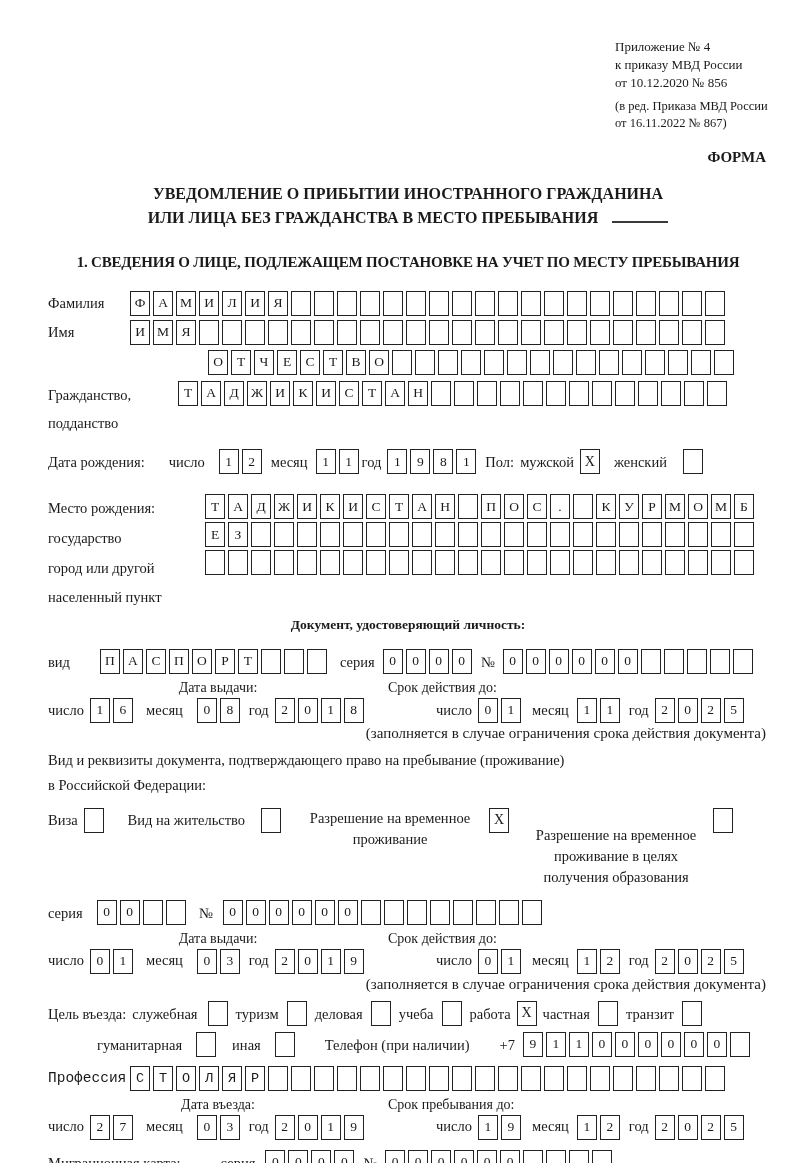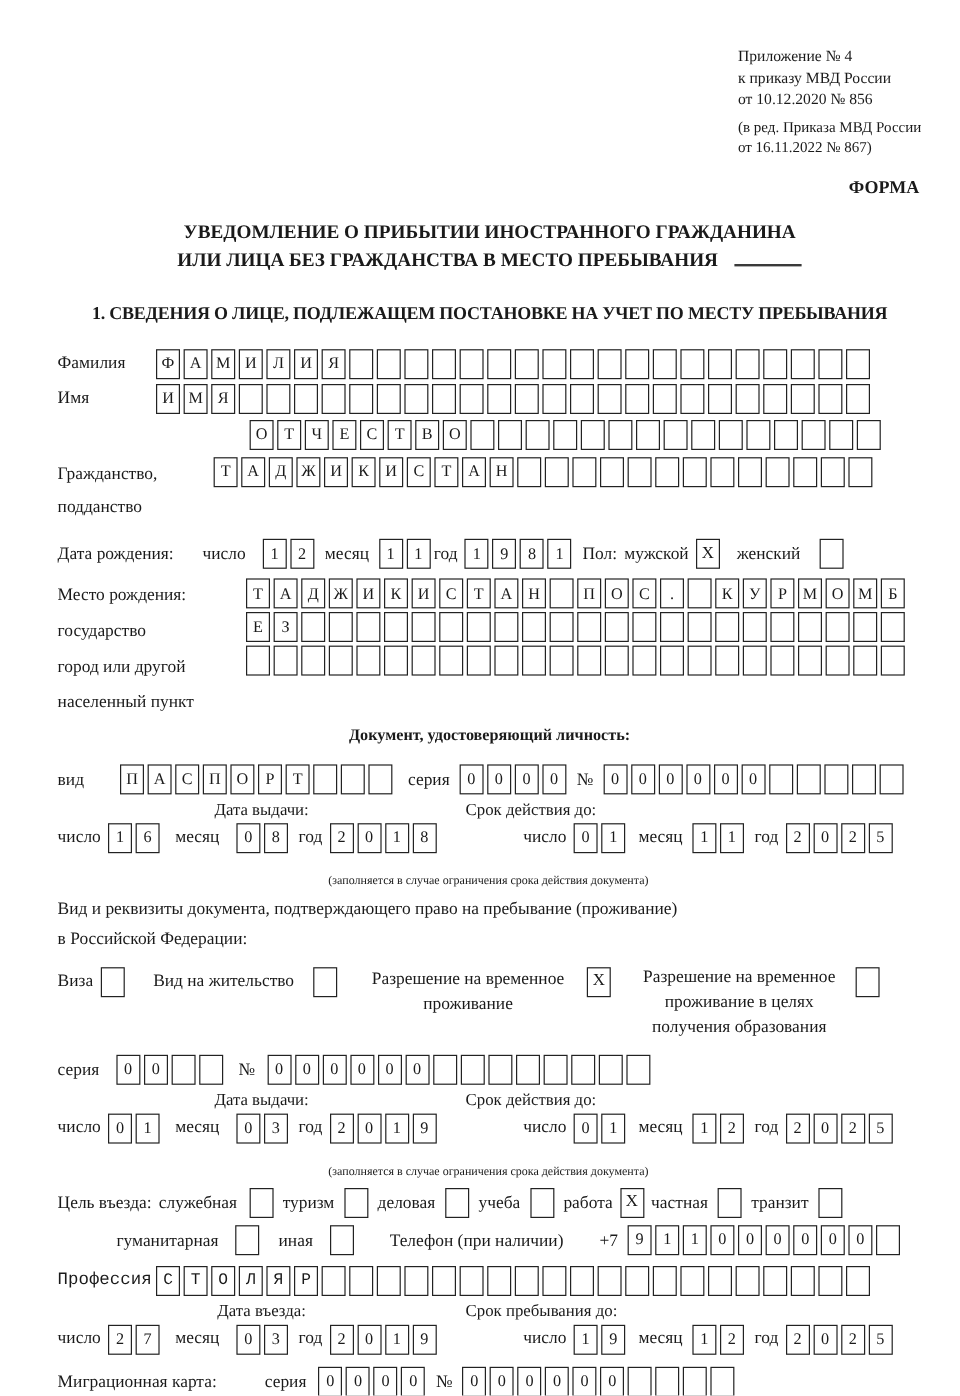--- a/index.html
+++ b/index.html
@@ -40,21 +40,21 @@
   .mb3 { margin-bottom: 3px; }
 
   
   .dhdr { display: flex; font-size: 14px; margin-top: 6px; }
   .dhdr .h1 { width: 340px; text-align: center; }
   .dhdr .h2 { flex: 1; text-align: left; }
   .drow { display: flex; align-items: center; margin-top: 2px; }
   .dgrp { display: flex; align-items: center; }
   .dgrp .lbl { padding-top: 0; }
   .dgrp-left { width: 358px; }
-  .note-r { text-align: center; font-size: 10px; margin-top: 18px; padding-right: 2px; }
+  .note-r { text-align: right; font-size: 15px; margin-top: 2px; padding-right: 2px; }
 
   .para { font-size: 14.5px; line-height: 1.75; }
   .opt-text { display: inline-block; font-size: 14.5px; text-align: center; line-height: 1.45; }
   .w186 { width: 186px; } .w182 { width: 182px; }
 
   .gap6 { margin-left: 6px; } .gap8 { margin-left: 8px; } .gap10 { margin-left: 10px; }
   .gap14 { margin-left: 14px; } .gap16 { margin-left: 16px; }
   .gap24 { margin-left: 24px; } .gap30 { margin-left: 30px; } .gap40 { margin-left: 40px; }
 </style>
 </head>
@@ -229,21 +229,21 @@
         <span class="cell">8</span>
         <span class="cell">1</span>
       </span>
     <span class="lbl gap6">Пол:</span>
     <span class="lbl gap6">мужской</span>
     <span class="cb gap6">X</span>
     <span class="lbl gap14">женский</span>
     <span class="cb gap16"></span>
   </div>
 
-  <div class="row" style="margin-top:8px;">
+  <div class="row" style="margin-top:20px;">
     <div class="lblblk w157" style="line-height:2.05;">
       <div>Место рождения:</div>
       <div>государство</div>
       <div>город или другой</div>
       <div>населенный пункт</div>
     </div>
     <div>
       <div class="cells mb3">
           <span class="cell">Т</span>
           <span class="cell">А</span>
@@ -413,21 +413,21 @@
   <div class="para" style="margin-top:6px;">Вид и реквизиты документа, подтверждающего право на пребывание (проживание)</div>
   <div class="para">в Российской Федерации:</div>
 
   <div class="row" style="margin-top:4px; align-items:flex-start;">
     <span class="lbl" style="padding-top:8px;">Виза</span>
     <span class="cb gap6" style="margin-top:5px;"></span>
     <span class="lbl gap24" style="padding-top:8px;">Вид на жительство</span>
     <span class="cb gap16" style="margin-top:5px;"></span>
     <span class="opt-text w186 gap16" style="margin-top:5px;">Разрешение на временное проживание</span>
     <span class="cb gap6" style="margin-top:5px;">X</span>
-    <span class="opt-text w182 gap16" style="margin-top:3px;text-align:center;">Разрешение на временное проживание в целях получения образования</span>
+    <span class="opt-text w182 gap16" style="margin-top:22px;text-align:center;">Разрешение на временное проживание в целях получения образования</span>
     <span class="cb gap6" style="margin-top:5px;"></span>
   </div>
 
   <div class="inline" style="margin-top:12px;">
     <span class="lbl">серия</span>
     <span class="cells gap14">
         <span class="cell">0</span>
         <span class="cell">0</span>
         <span class="cell"></span>
         <span class="cell"></span>

